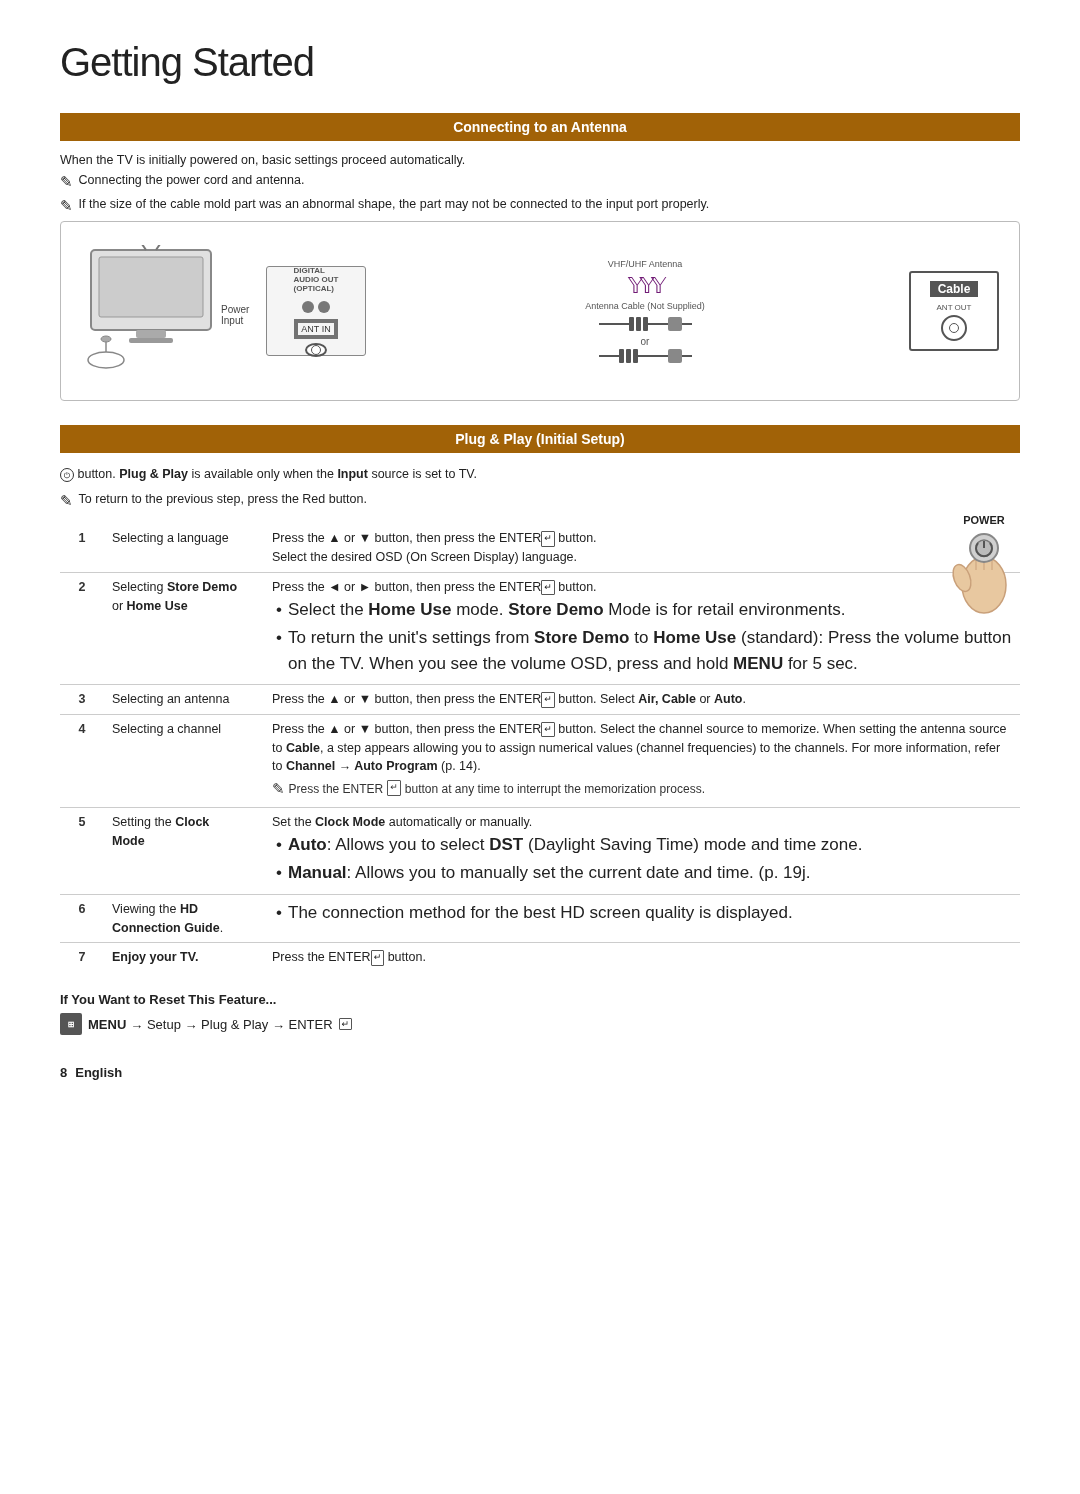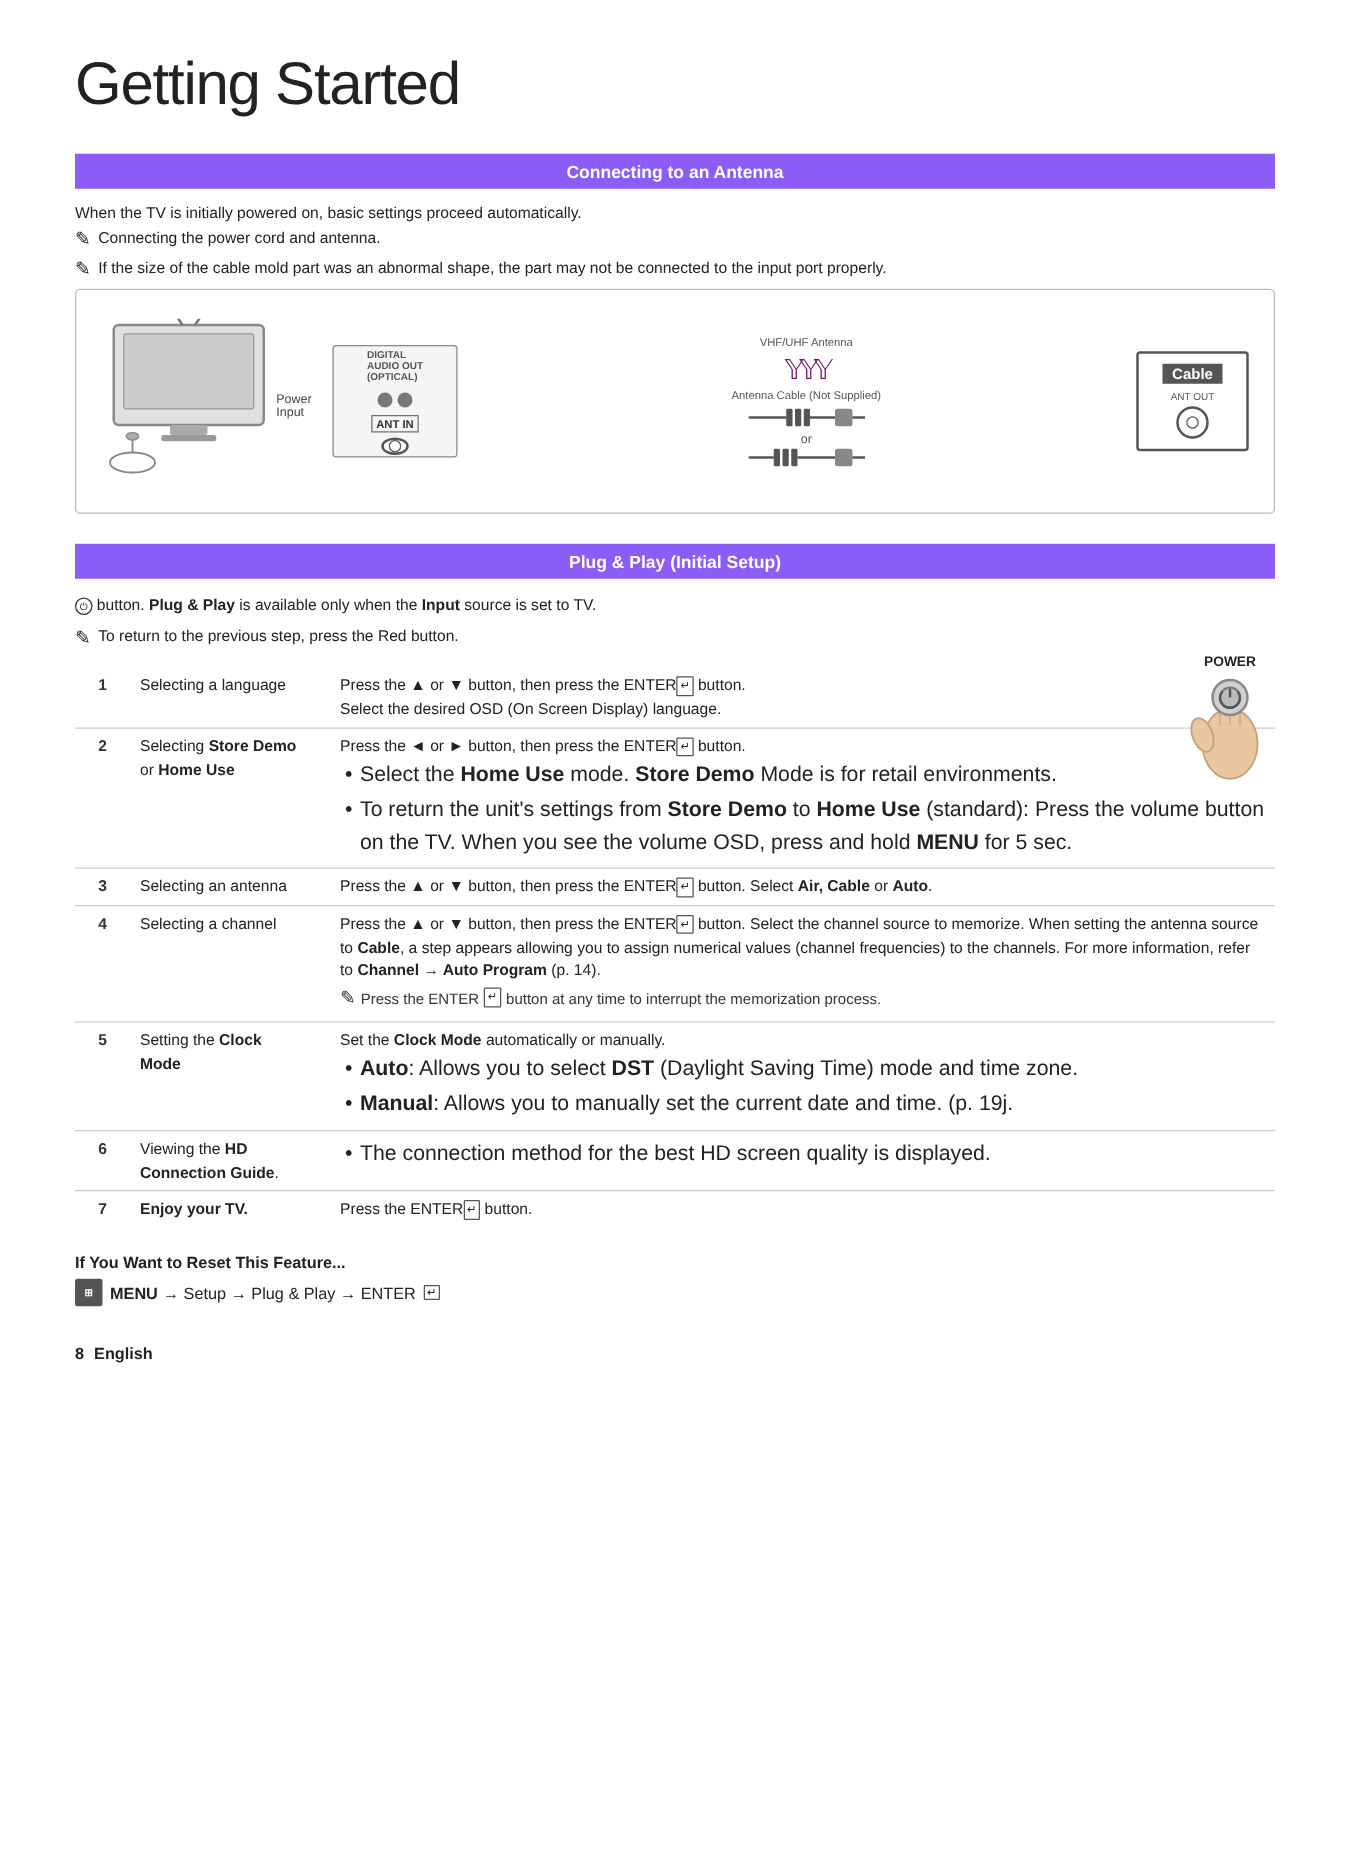--- a/index.html
+++ b/index.html
@@ -6,28 +6,28 @@
     body {
       font-family: Arial, Helvetica, sans-serif;
       background: #fff;
       color: #222;
       font-size: 13px;
       width: 1080px;
       min-height: 1494px;
       padding: 40px 60px 60px 60px;
     }
     h1.page-title {
-      font-size: 48px;
+      font-size: 40px;
       font-weight: 300;
       letter-spacing: -1px;
       margin-bottom: 28px;
       color: #222;
     }
     .section-header {
-      background: #8b5cf6;
+      background: #a16207;
       color: #fff;
       text-align: center;
       font-size: 14px;
       font-weight: bold;
       padding: 6px 10px;
       margin-bottom: 12px;
     }
     .note-line {
       font-size: 12.5px;
       margin-bottom: 6px;
@@ -84,23 +84,23 @@
       gap: 4px;
       padding: 6px;
     }
     .panel-label {
       font-size: 8px;
       font-weight: bold;
       text-align: left;
     }
     .ant-in-label {
       font-size: 9px;
-      font-weight: bold;
+      font-weight: normal;
       color: #333;
-      border: 1px solid #737373;
+      border: 4px solid #737373;
       padding: 1px 3px;
       margin-top: 2px;
     }
     .panel-circle {
       width: 22px;
       height: 22px;
       border: 2px solid #555;
       border-radius: 50%;
       display: flex;
       align-items: center;

